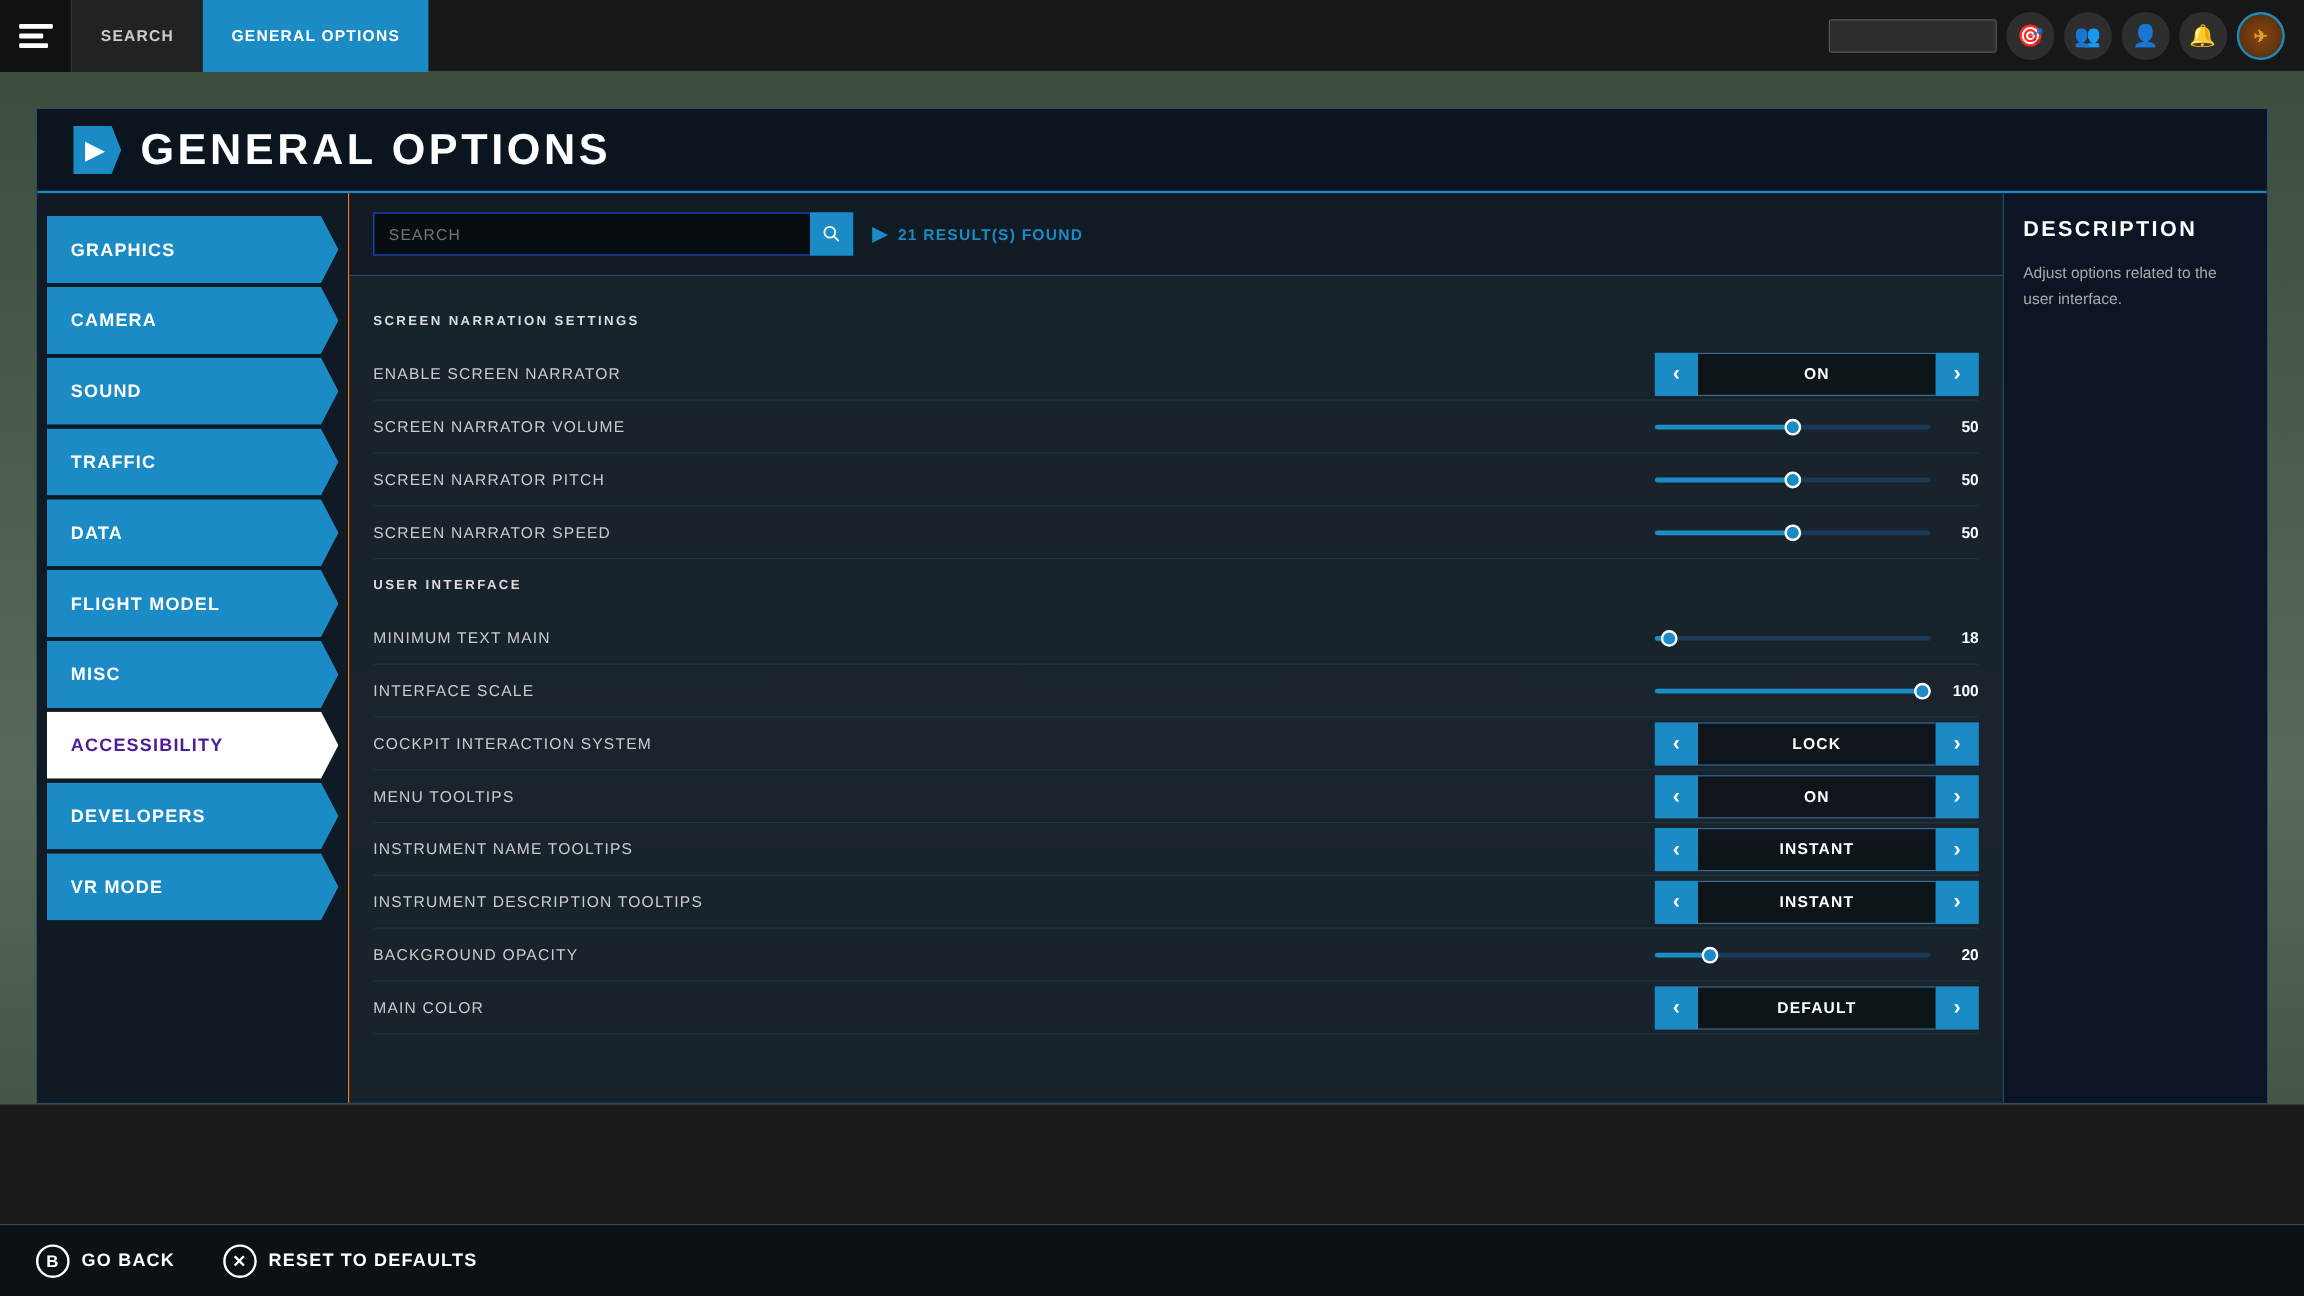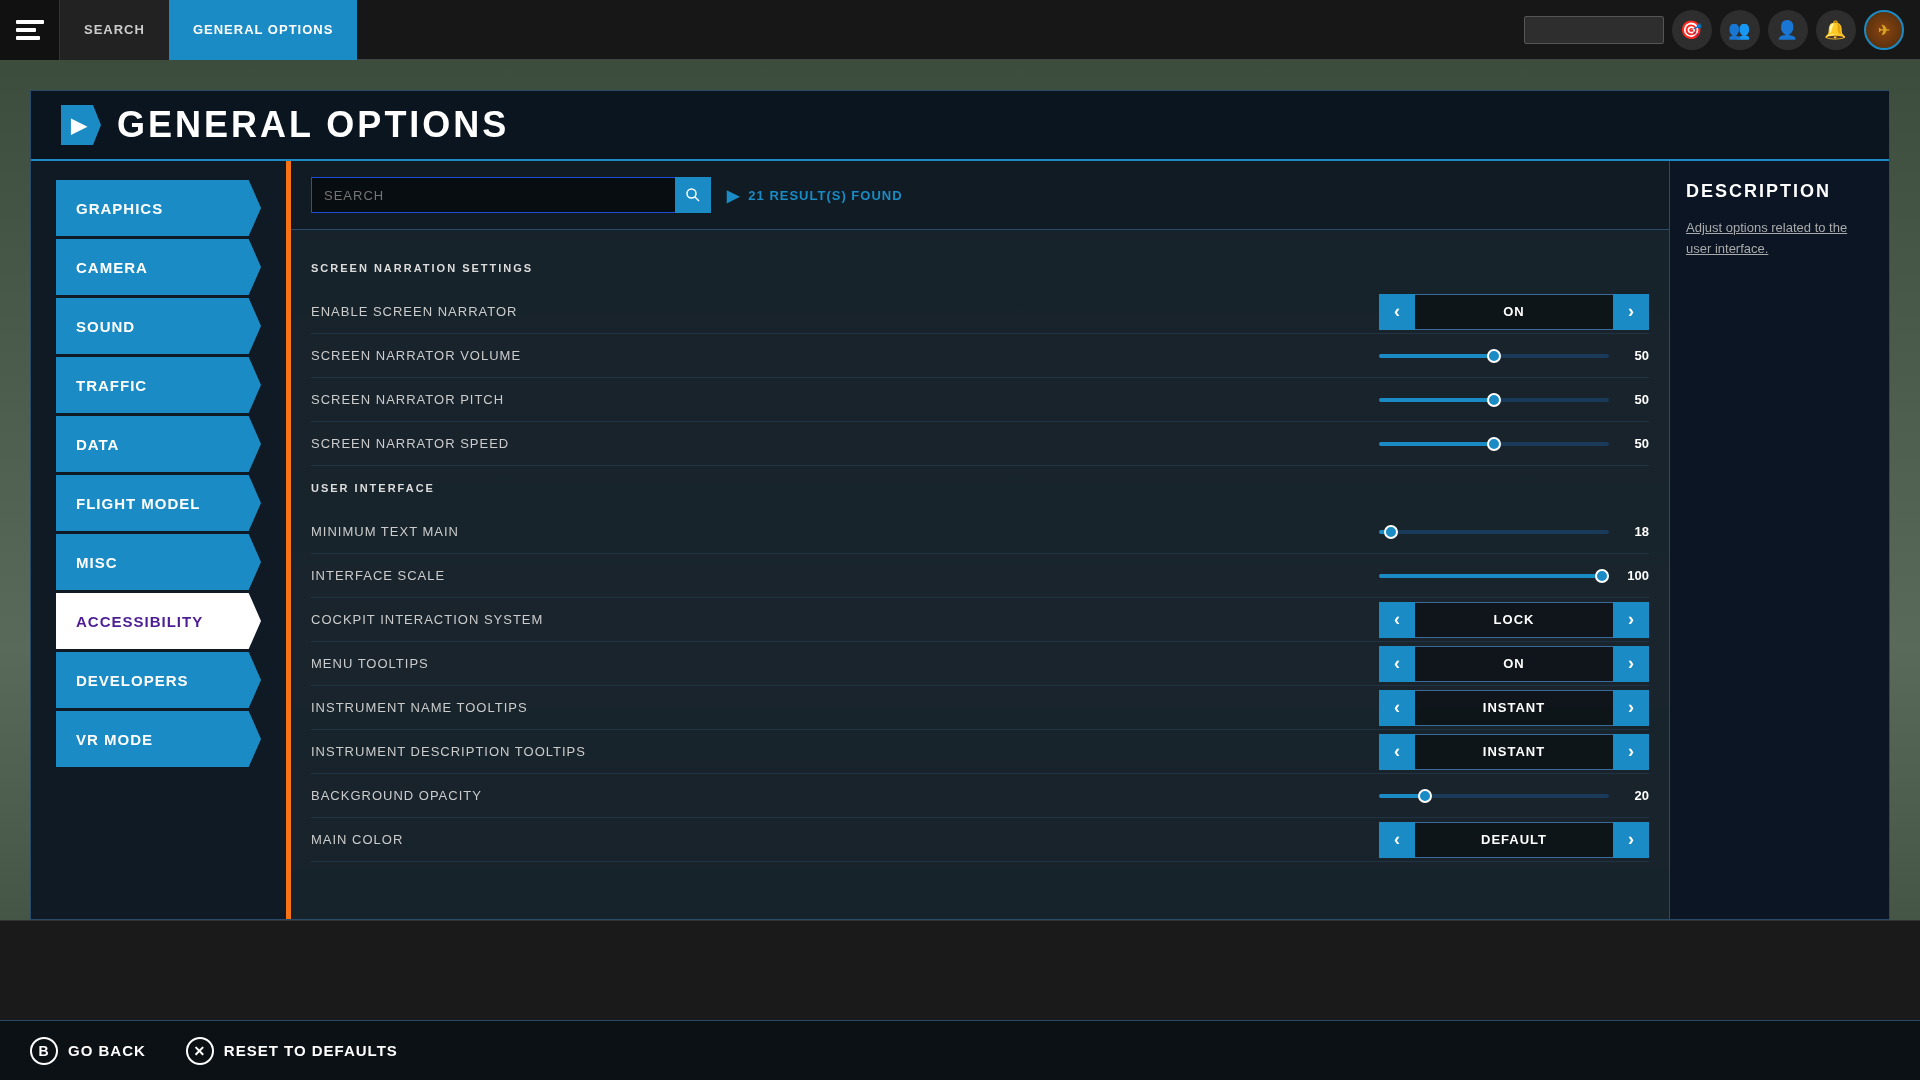--- a/index.html
+++ b/index.html
@@ -189,23 +189,23 @@
     
     .content-area {
       display: flex;
       height: calc(100% - 70px);
     }
 
     
     .sidebar {
       width: 260px;
       background: rgba(15,25,35,0.9);
-      padding: 16px 17px;
+      padding: 16px 0;
       flex-shrink: 0;
-      border-right: 5px solid #f97316;
+      border-right: 1px solid #f97316;
     }
 
     .sidebar-item {
       height: 56px;
       display: flex;
       align-items: center;
       padding: 0 20px;
       font-size: 15px;
       font-weight: bold;
       letter-spacing: 1px;
@@ -426,21 +426,20 @@
       font-weight: bold;
       color: white;
       letter-spacing: 2px;
       margin-bottom: 16px;
     }
 
     .description-text {
       font-size: 13px;
       color: #aaa;
       line-height: 1.6;
-      text-decoration: underline;
     }
 
     
     .bottom-bar {
       position: absolute;
       bottom: 0;
       left: 0;
       right: 0;
       height: 60px;
       background: rgba(10,15,20,0.97);

